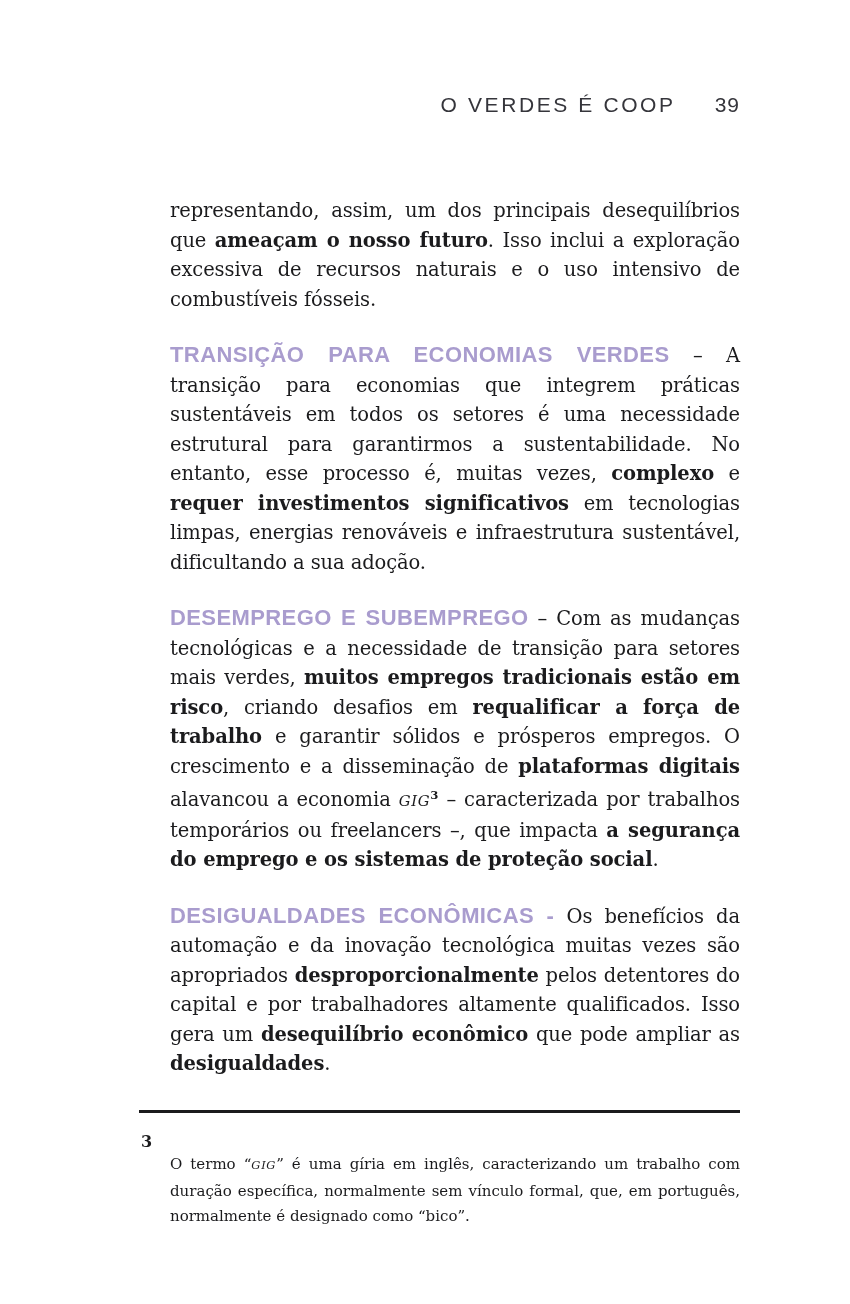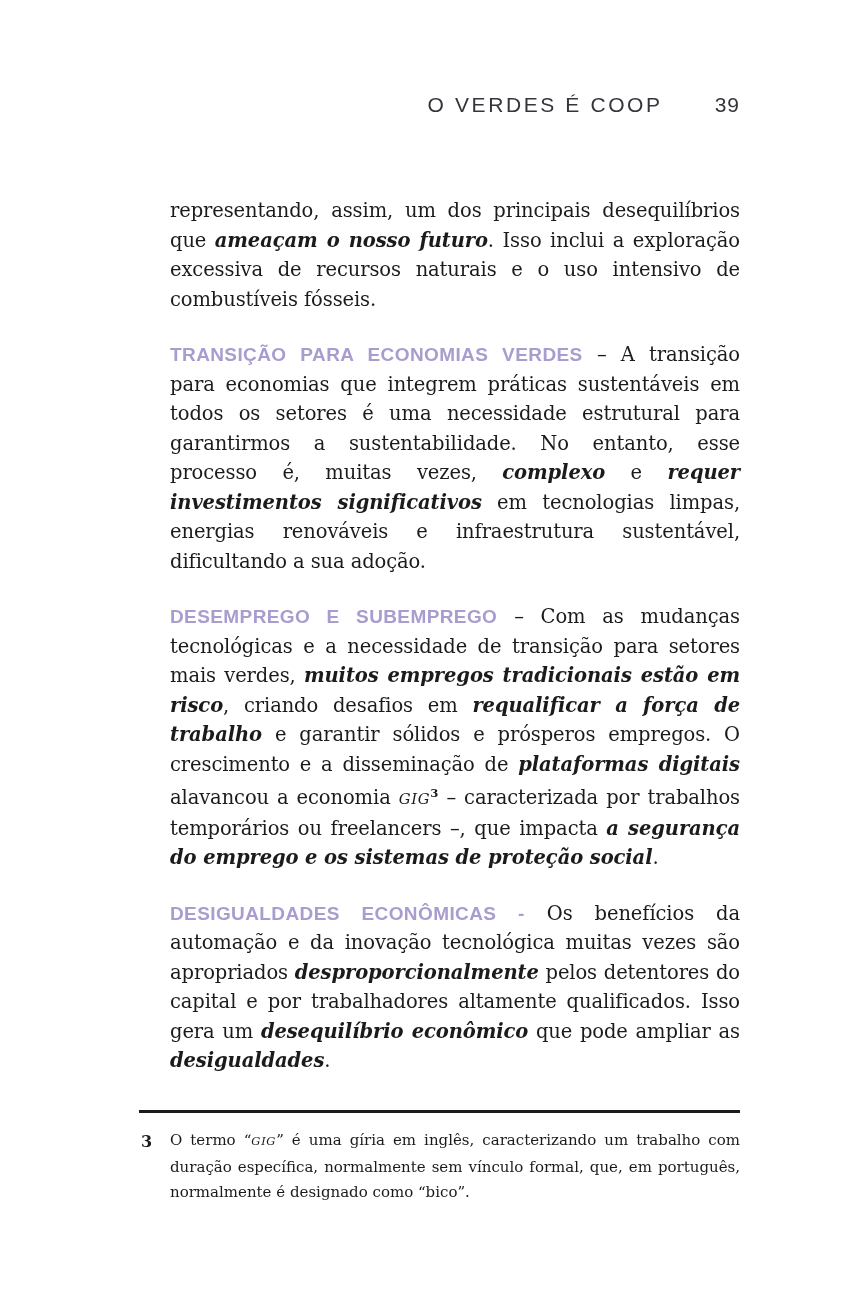--- a/index.html
+++ b/index.html
@@ -18,38 +18,38 @@
   .page-header {
     position: absolute;
     top: 93px; right: 110px;
     font-family: "Liberation Sans", sans-serif;
     font-weight: 400;
     font-size: 21px;
     letter-spacing: 2.6px;
     color: var(--header-color);
     white-space: nowrap;
   }
-  .page-number { margin-left: 52px; letter-spacing: 1px; }
+  .page-number { margin-left: 39px; letter-spacing: 1px; }
   main {
     position: absolute;
     top: 196px; left: 170px; width: 570px;
   }
   .para {
     margin: 0 0 26px 0;
     font-size: 19.5px;
     line-height: 29.5px;
     text-align: justify;
     color: var(--text-color);
     letter-spacing: -0.1px;
   }
-  .run-b { font-weight: 700; font-style: italic; }
+  .run-b { font-weight: 700; }
   .run-h {
     font-family: "Liberation Sans", sans-serif;
     font-weight: 700;
-    font-size: 19px;
+    font-size: 22px;
     letter-spacing: 0.4px;
     color: var(--accent);
     margin-top: 13px;
   }
   .run-sc { font-size: 0.76em; letter-spacing: 0.7px; font-style: italic; }
   .run-sup { font-size: 0.6em; vertical-align: 7px; font-weight: 700; }
   .footnote-divider {
     position: absolute;
     top: 1110px; left: 139px;
     width: 601px; height: 3px;
@@ -66,20 +66,21 @@
   }
   .footnote-number {
     position: absolute;
     left: 2px; top: 1px;
     font-weight: 700;
     font-size: 16px;
   }
   .footnote-text {
     margin-left: 31px;
     text-align: justify;
+    margin-top: 24px;
   }
 </style>
 </head>
 <body>
 
 <header class="page-header">
   <span>O VERDES É COOP</span><span class="page-number">39</span>
 </header>
 
 <main>

